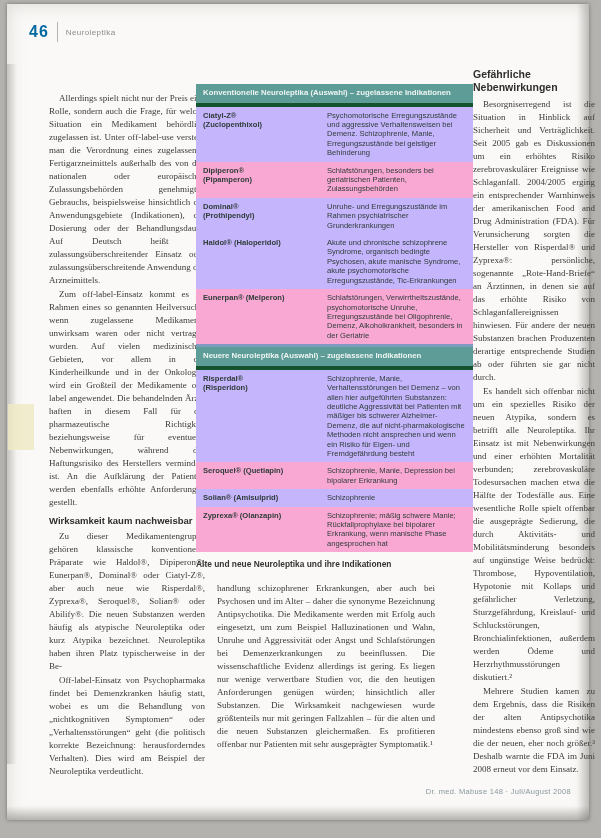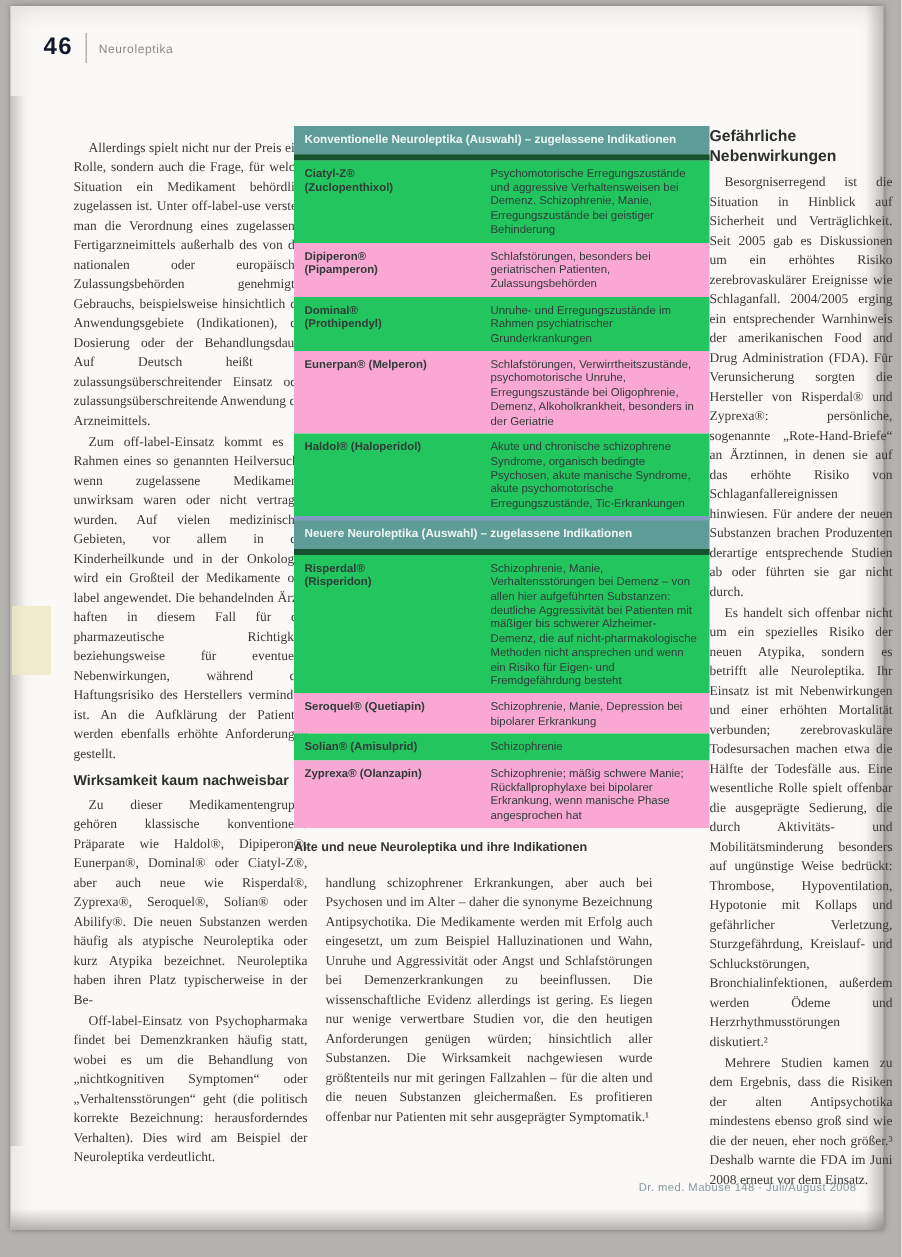--- a/index.html
+++ b/index.html
@@ -20,32 +20,32 @@
   
   .smudge{position:absolute;pointer-events:none;}
   .smudge.yellow{left:1px;top:400px;width:26px;height:46px;background:#efe9c2;opacity:.8;}
   .smudge.g1{left:0;top:60px;width:10px;height:700px;background:linear-gradient(90deg,rgba(90,88,84,.25),rgba(0,0,0,0));}
   .smudge.g2{right:0;top:0;width:12px;height:816px;background:linear-gradient(270deg,rgba(90,88,84,.3),rgba(0,0,0,0));}
   .smudge.g3{left:0;bottom:0;width:582px;height:14px;background:linear-gradient(0deg,rgba(80,78,74,.35),rgba(0,0,0,0));}
 
   
   .runhead{position:absolute;left:22px;top:18px;display:flex;align-items:center;gap:8px;
     font-family:"Liberation Sans", sans-serif;}
-  .pagenum{font-size:16px;font-weight:bold;color:#0f172a;letter-spacing:1px;}
+  .pagenum{font-size:16px;font-weight:bold;color:#0369a1;letter-spacing:1px;}
   .headrule{width:1px;height:20px;background:#b3b3b1;}
   .rubric{font-size:8px;color:#8a8a88;letter-spacing:.4px;}
 
   
   .col{position:absolute;color:#3c3b39;font-size:9px;line-height:13px;text-align:justify;
     hyphens:auto;-webkit-hyphens:auto;}
   .col p{margin:0 0 1px 0;}
   .col p.indent{text-indent:10px;}
   .col-left{left:42px;top:88px;width:156px;}
   .col-mid{left:210px;top:578px;width:218px;}
-  .col-right{left:466px;top:81px;width:122px;}
+  .col-right{left:466px;top:64px;width:122px;}
   .subhead{
     font-family:"Liberation Sans", sans-serif;
     font-weight:bold;font-size:9.5px;line-height:11.5px;color:#2e2e2c;
     margin:6px 0 3px 0;text-align:left;
   }
   .col-right .subhead{font-size:10.5px;line-height:12.5px;margin:0 0 5px 0;}
 
   
   .ntable{
     position:absolute;left:189px;top:80px;width:277px;
@@ -55,21 +55,21 @@
     background:#5e9d97;color:#eef5f3;
     font-weight:bold;font-size:7.8px;line-height:9.6px;
     padding:4px 7px 5px 7px;
     border-bottom:4px solid #14532d;
   }
   .thead.second{border-top:3px solid #7f9cc0;}
   .trow{display:flex;font-size:7.6px;line-height:9.4px;color:#2f3c38;}
   .trow .drug{width:86px;flex:0 0 86px;padding:4px 4px 4px 7px;font-weight:bold;}
   .trow .indication{flex:1;padding:4px 7px 4px 4px;margin-left:30px;}
   .shade-a{background:#e9efeа;}
-  .shade-a{background:#22c55e;}
+  .shade-a{background:#c4b5fd;}
   .shade-b{background:#f9a8d4;}
   .tcaption{
     margin-top:7px;
     font-family:"Liberation Sans", sans-serif;
     font-weight:bold;font-size:8.4px;color:#343432;text-align:left;
   }
 
   
   .pfooter{
     position:absolute;right:18px;bottom:24px;
@@ -110,27 +110,27 @@
         <div class="indication">Psychomotorische Erregungszustände und aggressive Verhaltensweisen bei Demenz. Schizophrenie, Manie, Erregungszustände bei geistiger Behinderung</div>
       </div>
       <div class="trow shade-b">
         <div class="drug">Dipiperon® (Pipamperon)</div>
         <div class="indication">Schlafstörungen, besonders bei geriatrischen Patienten, Zulassungsbehörden</div>
       </div>
       <div class="trow shade-a">
         <div class="drug">Dominal® (Prothipendyl)</div>
         <div class="indication">Unruhe- und Erregungszustände im Rahmen psychiatrischer Grunderkrankungen</div>
       </div>
+      <div class="trow shade-a">
+        <div class="drug">Haldol® (Haloperidol)</div>
+        <div class="indication">Akute und chronische schizophrene Syndrome, organisch bedingte Psychosen, akute manische Syndrome, akute psychomotorische Erregungszustände, Tic-Erkrankungen</div>
+      </div>
       <div class="trow shade-b">
         <div class="drug">Eunerpan® (Melperon)</div>
         <div class="indication">Schlafstörungen, Verwirrtheitszustände, psychomotorische Unruhe, Erregungszustände bei Oligophrenie, Demenz, Alkoholkrankheit, besonders in der Geriatrie</div>
-      </div>
-      <div class="trow shade-a">
-        <div class="drug">Haldol® (Haloperidol)</div>
-        <div class="indication">Akute und chronische schizophrene Syndrome, organisch bedingte Psychosen, akute manische Syndrome, akute psychomotorische Erregungszustände, Tic-Erkrankungen</div>
       </div>
 
       <div class="thead second">Neuere Neuroleptika (Auswahl) – zugelassene Indikationen</div>
 
       <div class="trow shade-a">
         <div class="drug">Risperdal® (Risperidon)</div>
         <div class="indication">Schizophrenie, Manie, Verhaltensstörungen bei Demenz – von allen hier aufgeführten Substanzen: deutliche Aggressivität bei Patienten mit mäßiger bis schwerer Alzheimer-Demenz, die auf nicht-pharmakologische Methoden nicht ansprechen und wenn ein Risiko für Eigen- und Fremdgefährdung besteht</div>
       </div>
       <div class="trow shade-b">
         <div class="drug">Seroquel® (Quetiapin)</div>

